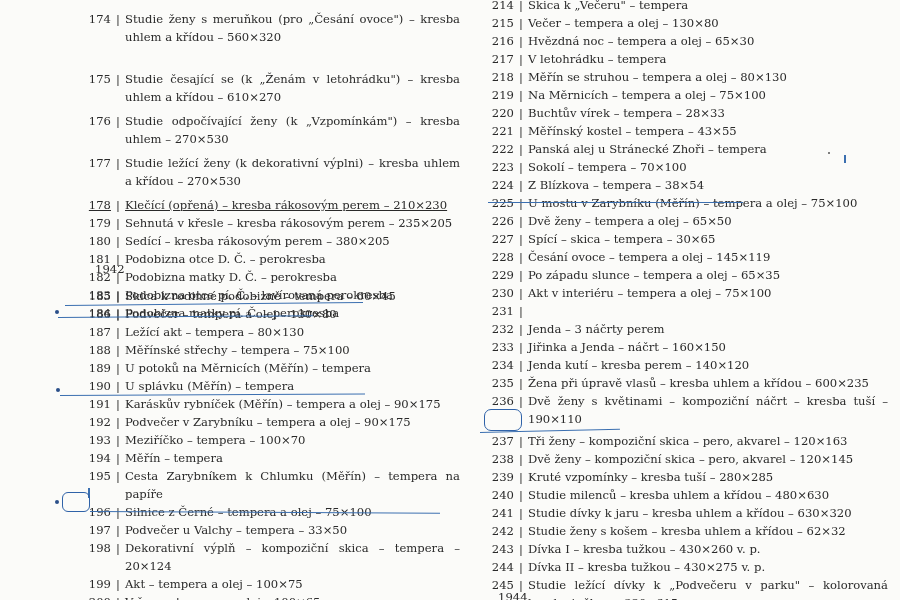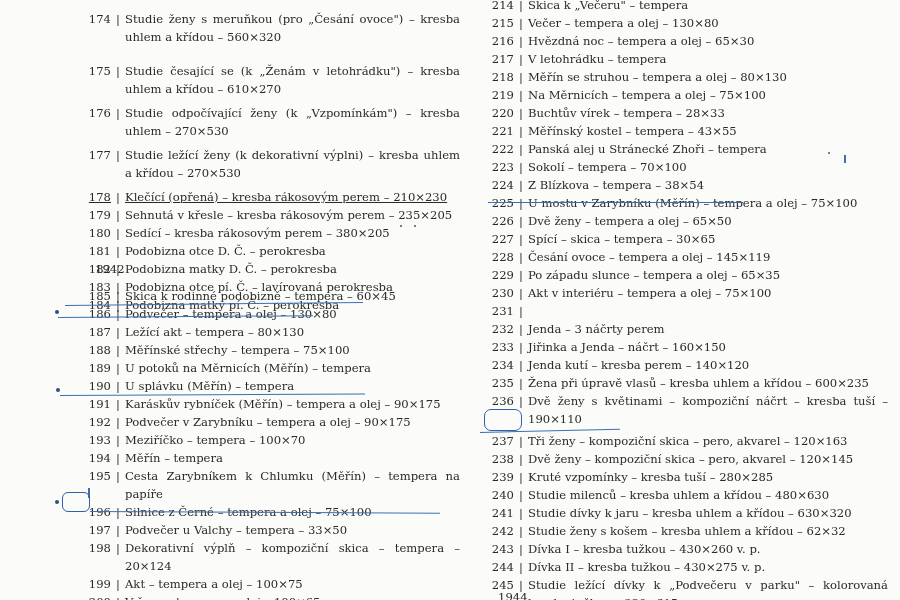--- a/index.html
+++ b/index.html
@@ -28,21 +28,21 @@
 <body>
 
 <div class="page">
 
   <div class="col col-left" style="top:-2px;">
     <div class="entry" style="margin-top:12px;">
         <span class="num">174</span>
         <span class="bar">|</span>
         <span class="txt">Studie ženy s meruňkou (pro „Česání ovoce") – kresba uhlem a křídou – 560×320</span>
       </div>
-    <div class="entry" style="margin-top:16px;">
+    <div class="entry" style="margin-top:24px;">
         <span class="num">175</span>
         <span class="bar">|</span>
         <span class="txt">Studie česající se (k „Ženám v letohrádku") – kresba uhlem a křídou – 610×270</span>
       </div>
     <div class="entry" style="margin-top:6px;">
         <span class="num">176</span>
         <span class="bar">|</span>
         <span class="txt">Studie odpočívající ženy (k „Vzpomínkám") – kresba uhlem – 270×530</span>
       </div>
     <div class="entry" style="margin-top:6px;justify-content:center;">

